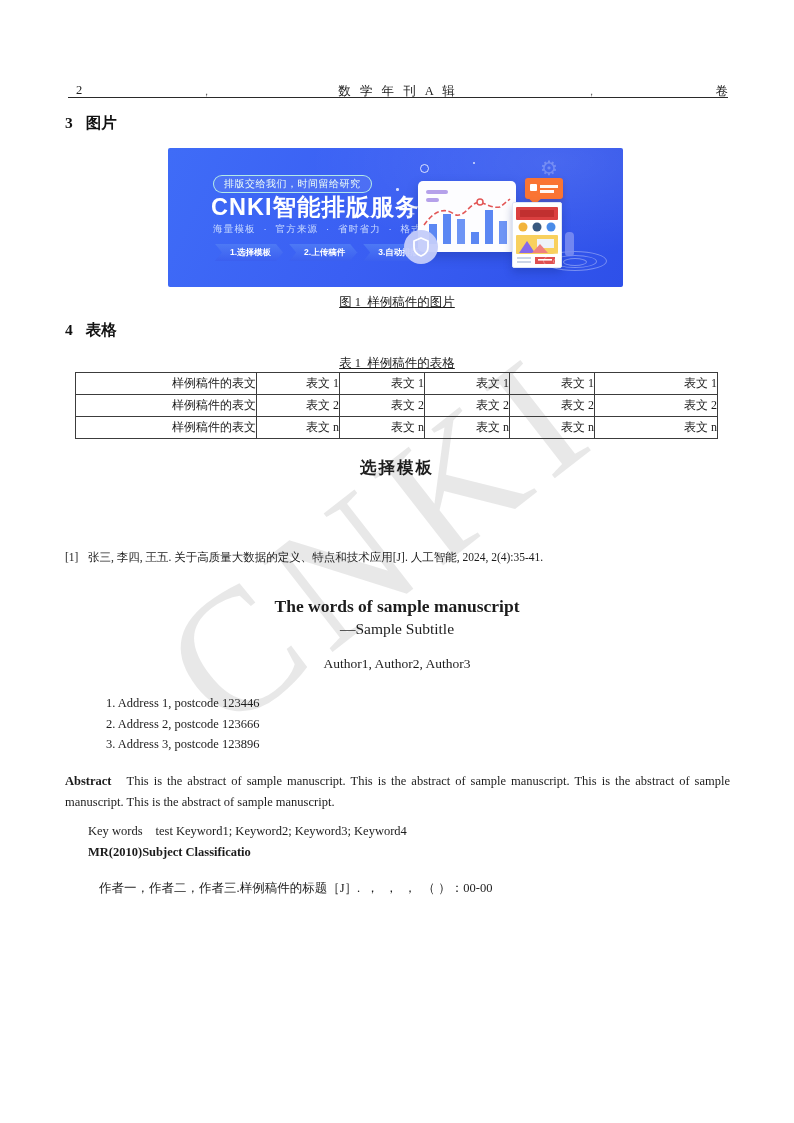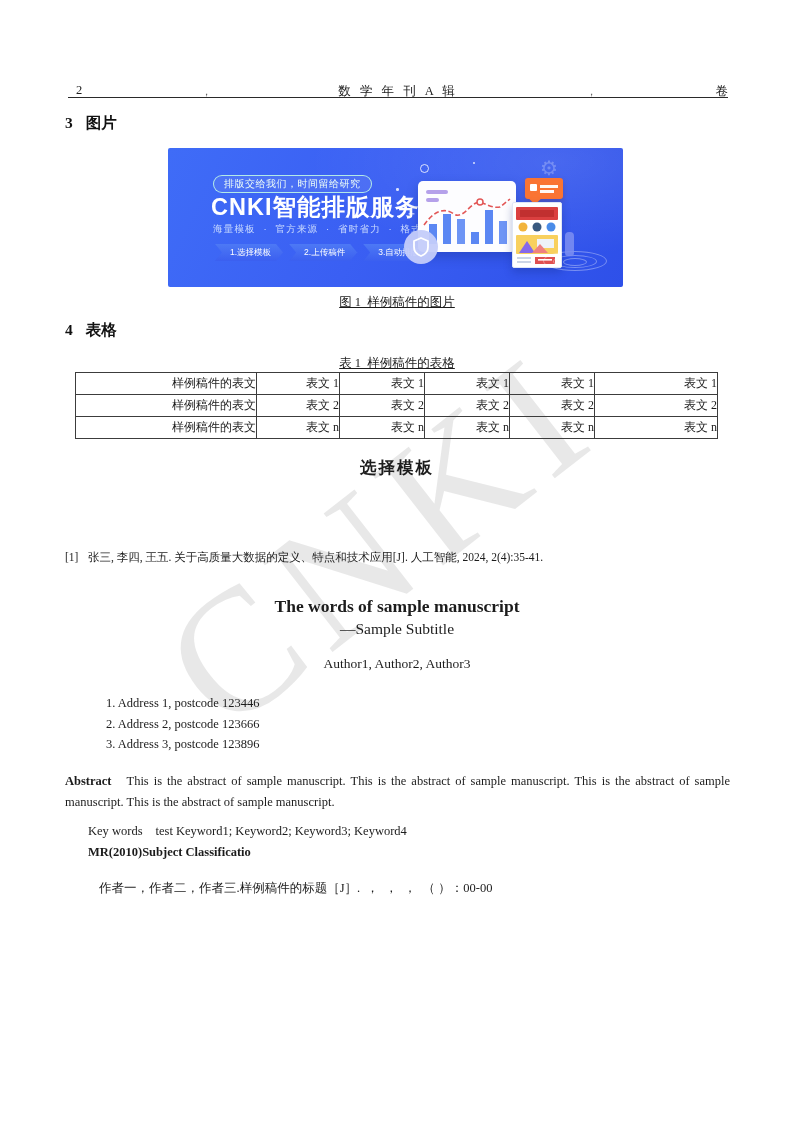--- a/index.html
+++ b/index.html
@@ -30,21 +30,21 @@
   .banner{position:absolute;left:168px;top:148px;width:455px;height:139px;border-radius:2px;
     background:radial-gradient(120% 150% at 85% 10%,rgba(255,255,255,0.10),rgba(255,255,255,0) 45%),
                linear-gradient(115deg,#3f6cf7 0%,#3a5ff3 45%,#2e50e9 100%);
     overflow:hidden;font-family:"Liberation Sans",sans-serif;}
   .bn-pill{position:absolute;left:45px;top:27px;height:16px;line-height:16px;padding:0 10px;
     border:1px solid rgba(198,255,228,.85);border-radius:10px;color:#f0fff7;font-size:10px;letter-spacing:.5px;
     background:rgba(255,255,255,.08);}
   .bn-title{position:absolute;left:43px;top:43px;font-size:23.5px;font-weight:bold;color:#ffffff;letter-spacing:1px;}
   .bn-sub{position:absolute;left:45px;top:75px;font-size:9.5px;letter-spacing:1.2px;color:rgba(214,229,255,.92);white-space:pre-wrap;}
   .bn-steps{position:absolute;left:47px;top:96px;display:flex;gap:6px;}
-  .bn-step{height:17px;line-height:17px;padding:0 12px 0 15px;font-size:8.5px;font-weight:normal;color:#fff;
+  .bn-step{height:17px;line-height:17px;padding:0 12px 0 15px;font-size:8.5px;font-weight:bold;color:#fff;
     background:linear-gradient(180deg,#4d79f5,#3b5ff0);
     clip-path:polygon(0 0,calc(100% - 7px) 0,100% 50%,calc(100% - 7px) 100%,0 100%,7px 50%);
     filter:drop-shadow(0 0 .8px #fff) drop-shadow(0 0 .8px #ffffff);}
   
   .dash-card{position:absolute;left:250px;top:33px;width:98px;height:71px;background:#fdfdff;border-radius:5px;
     box-shadow:0 5px 12px rgba(15,35,120,.30);}
   .chip{position:absolute;background:#b5a1ea;border-radius:2px;height:4px;}
   .chip1{left:8px;top:9px;width:22px;}
   .chip2{left:8px;top:17px;width:13px;}
   .doc-card{position:absolute;left:344px;top:54px;width:48px;height:64px;background:#fff;border:1px solid #dfe6f5;

